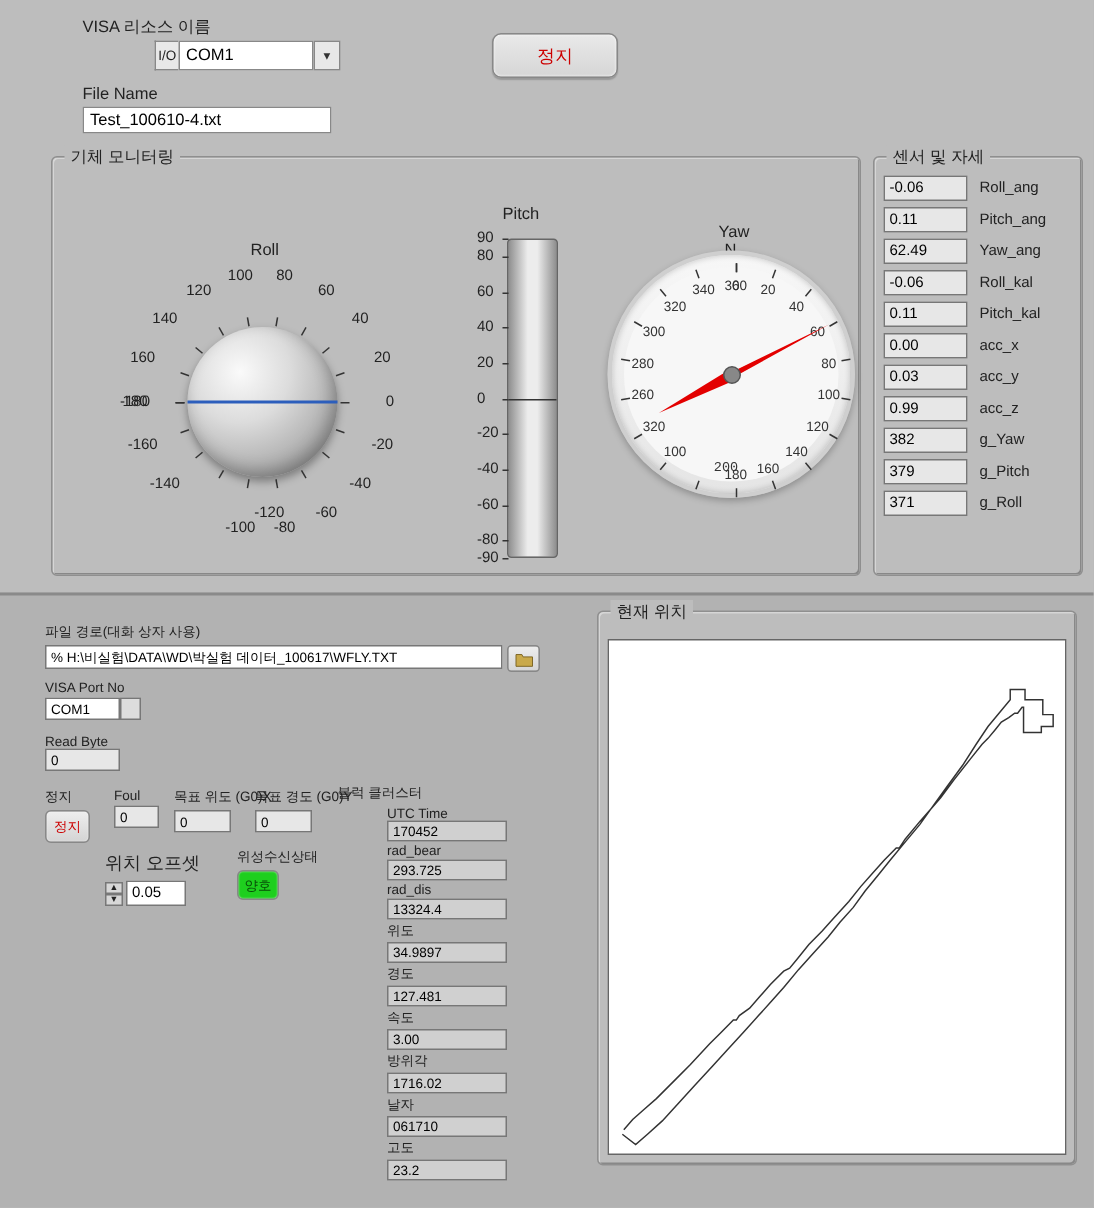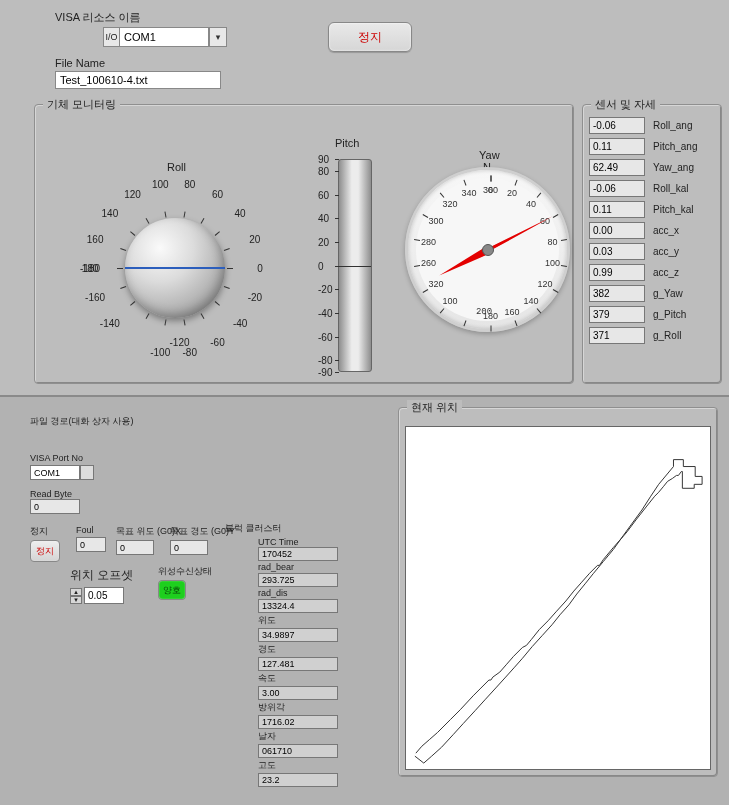--- a/index.html
+++ b/index.html
@@ -290,20 +290,28 @@
           <span>g_Roll</span>
         </div>
       </div>
   </div>
 </div>
 
 <div class="lower">
 
   <div class="filepath">
     <div class="small">파일 경로(대화 상자 사용)</div>
+    <div style="display:flex; margin-top:2px">
+      <input value="% H:\비실험\DATA\WD\박실험 데이터_100617\WFLY.TXT" style="">
+      <div class="folder-btn">
+        <svg viewBox="0 0 16 14">
+            <path fill="#c9a94a" stroke="#7a6220" stroke-width="0.8" d="M1 3h5l1 2h8v8H1z"></path>
+          </svg>
+      </div>
+    </div>
   </div>
 
   <div style="position:absolute;left:30px;top:56px">
     <div class="small">VISA Port No</div>
     <div class="mini-combo" style="margin-top:2px">
       <input class="mini-input" style="width: 50px; background: rgb(255, 255, 255);" value="COM1">
       <div class="dd" style="width:14px;height:15px;border:1px solid #777;background:#ddd;display:flex;align-items:center;justify-content:center;cursor:pointer"></div>
     </div>
   </div>
   <div style="position:absolute;left:30px;top:92px">

